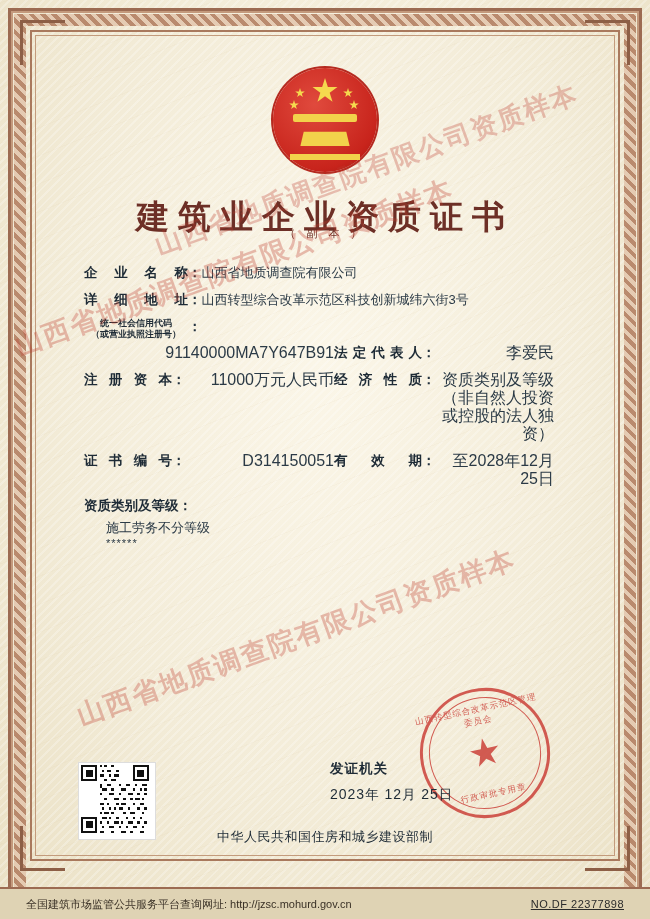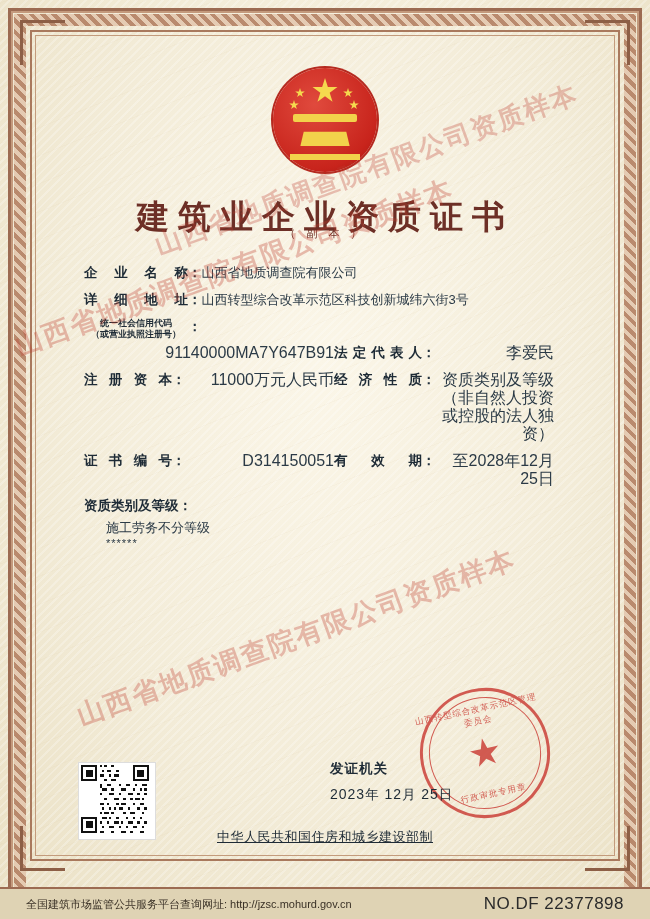--- a/index.html
+++ b/index.html
@@ -115,21 +115,21 @@
   .grade-item{font-size:13px;color:#2b3a46;margin-left:22px;line-height:19px;}
   .grade-stars{font-size:11px;color:#2b3a46;margin-left:22px;letter-spacing:1px;}
 
   
   .issue{position:absolute;left:330px;top:760px;width:240px;font-size:13.5px;color:#1e2b36;}
   .issue .line1{font-weight:bold;letter-spacing:1px;}
   .issue .line2{margin-top:8px;font-size:13.5px;letter-spacing:1px;}
   .issue .line2 .num{font-size:14px;margin-top:8px;}
   .footer-org{
     position:absolute;left:0;right:0;top:828px;text-align:center;
-    font-size:13px;color:#1e2b36;letter-spacing:.5px;text-decoration:underline;
+    font-size:13px;color:#1e2b36;letter-spacing:.5px;
   }
 
   
   .seal{
     position:absolute;left:420px;top:688px;width:124px;height:124px;
     border:3px solid #c8322b;border-radius:50%;
     transform:rotate(-12deg);opacity:.78;
   }
   .seal .ring{
     position:absolute;left:6px;top:6px;right:6px;right:6px;bottom:6px;
@@ -156,21 +156,21 @@
   }
 
   
   .bottombar{
     position:absolute;left:0;right:0;bottom:0;height:28px;
     background:#dfd3b4;border-top:2px solid #9c6b52;
     display:flex;align-items:center;justify-content:space-between;
     padding:15px 26px;box-sizing:border-box;
     font-size:11px;color:#3a3126;
   }
-  .bottombar .right{color:#2b2b2b;letter-spacing:.5px;font-size:17px;}
+  .bottombar .right{color:#2b2b2b;letter-spacing:.5px;font-size:11px;text-decoration:underline;}
 
   
   .wm{
     position:absolute;white-space:nowrap;
     color:rgba(190,60,45,0.32);
     font-size:27px;font-weight:bold;letter-spacing:2px;
     transform:rotate(-20deg);transform-origin:left top;
     pointer-events:none;
   }
   .wm1{left:10px;top:330px;}

